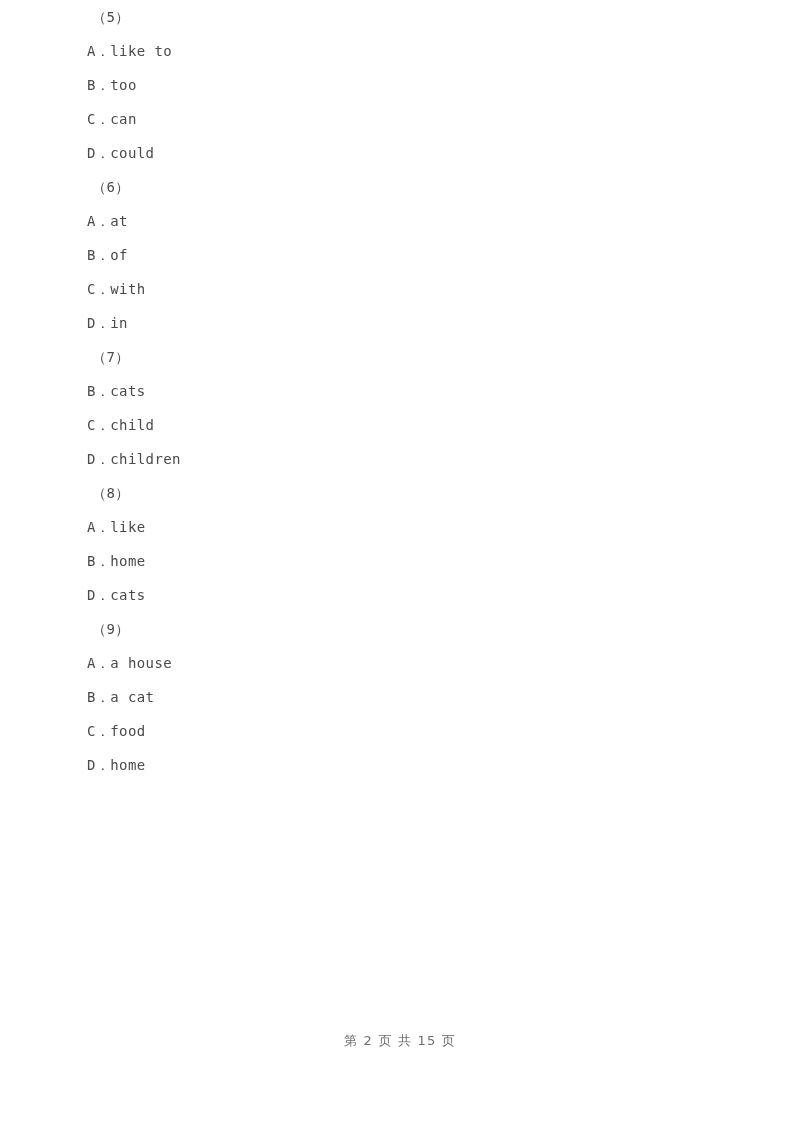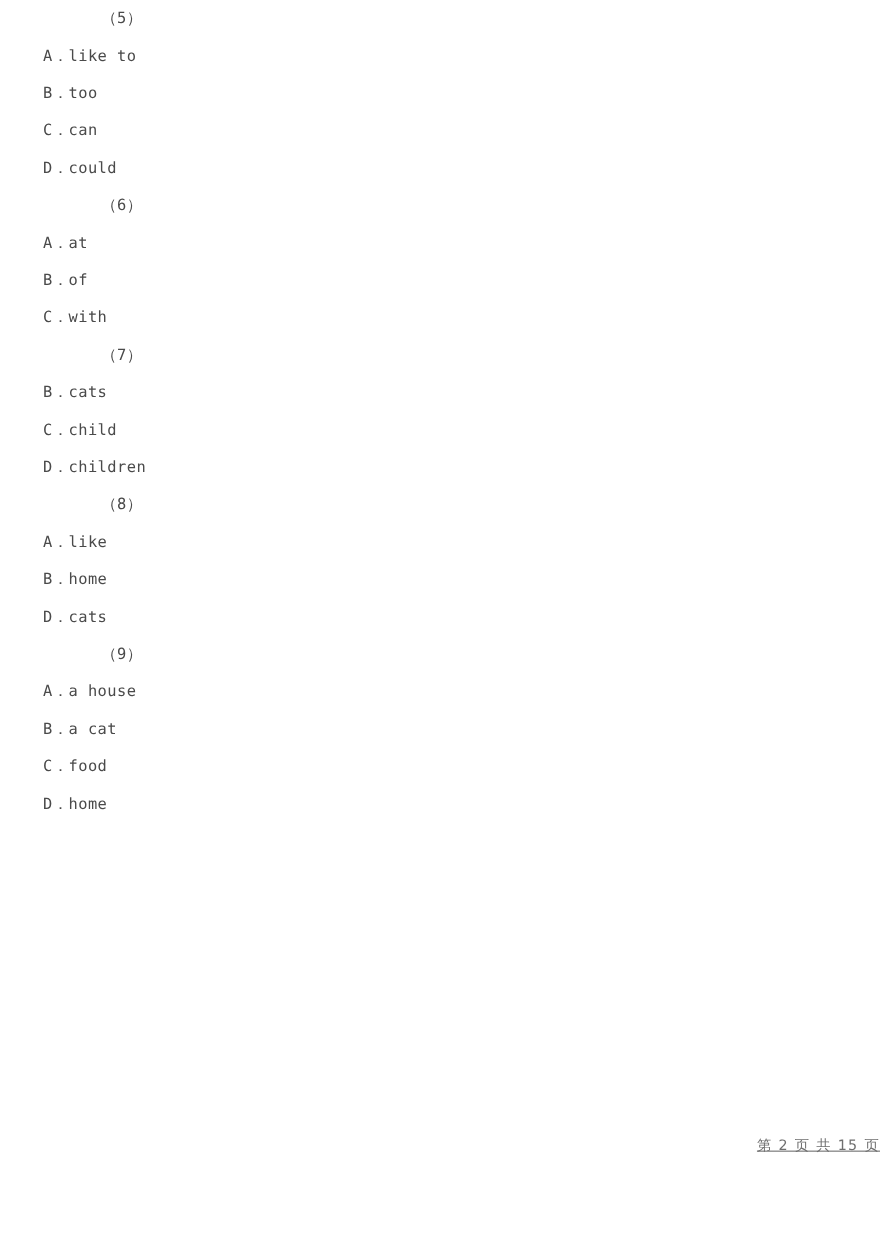--- a/index.html
+++ b/index.html
@@ -43,21 +43,21 @@
     font-size: 14px;
     color: #4a4a4a;
     letter-spacing: 0.4px;
     white-space: pre;
   }
 
   .option-row {
     position: relative;
     height: 34px;
     line-height: 34px;
-    padding-left: 39px;
+    padding-left: 87px;
     font-size: 14px;
     color: #4a4a4a;
     letter-spacing: 0.4px;
     white-space: pre;
   }
 
   .option-letter {
     display: inline;
   }
 
@@ -67,46 +67,46 @@
 
   .option-text {
     display: inline;
   }
 
   .footer {
     position: absolute;
     left: 0;
     top: 1032px;
     width: 800px;
-    text-align: right;
+    text-align: center;
     font-size: 13px;
     color: #6f6f6f;
     letter-spacing: 1.2px;
     font-family: "DejaVu Sans", "Liberation Sans", sans-serif;
     white-space: pre;
-    text-decoration: underline;
   }
 </style>
 </head>
 <body>
 
 <div class="page">
   <div class="content" id="content">
       <div class="q-group">
         <div class="q-number">（5）</div>
         <div class="option-row"><span class="option-letter">A</span><span class="option-sep">．</span><span class="option-text">like to</span></div>
         <div class="option-row"><span class="option-letter">B</span><span class="option-sep">．</span><span class="option-text">too</span></div>
         <div class="option-row"><span class="option-letter">C</span><span class="option-sep">．</span><span class="option-text">can</span></div>
         <div class="option-row"><span class="option-letter">D</span><span class="option-sep">．</span><span class="option-text">could</span></div>
       </div>
       <div class="q-group">
         <div class="q-number">（6）</div>
         <div class="option-row"><span class="option-letter">A</span><span class="option-sep">．</span><span class="option-text">at</span></div>
         <div class="option-row"><span class="option-letter">B</span><span class="option-sep">．</span><span class="option-text">of</span></div>
         <div class="option-row"><span class="option-letter">C</span><span class="option-sep">．</span><span class="option-text">with</span></div>
+        <div class="option-row"><span class="option-letter">D</span><span class="option-sep">．</span><span class="option-text">in</span></div>
       </div>
       <div class="q-group">
         <div class="q-number">（7）</div>
         <div class="option-row"><span class="option-letter">B</span><span class="option-sep">．</span><span class="option-text">cats</span></div>
         <div class="option-row"><span class="option-letter">C</span><span class="option-sep">．</span><span class="option-text">child</span></div>
         <div class="option-row"><span class="option-letter">D</span><span class="option-sep">．</span><span class="option-text">children</span></div>
       </div>
       <div class="q-group">
         <div class="q-number">（8）</div>
         <div class="option-row"><span class="option-letter">A</span><span class="option-sep">．</span><span class="option-text">like</span></div>

